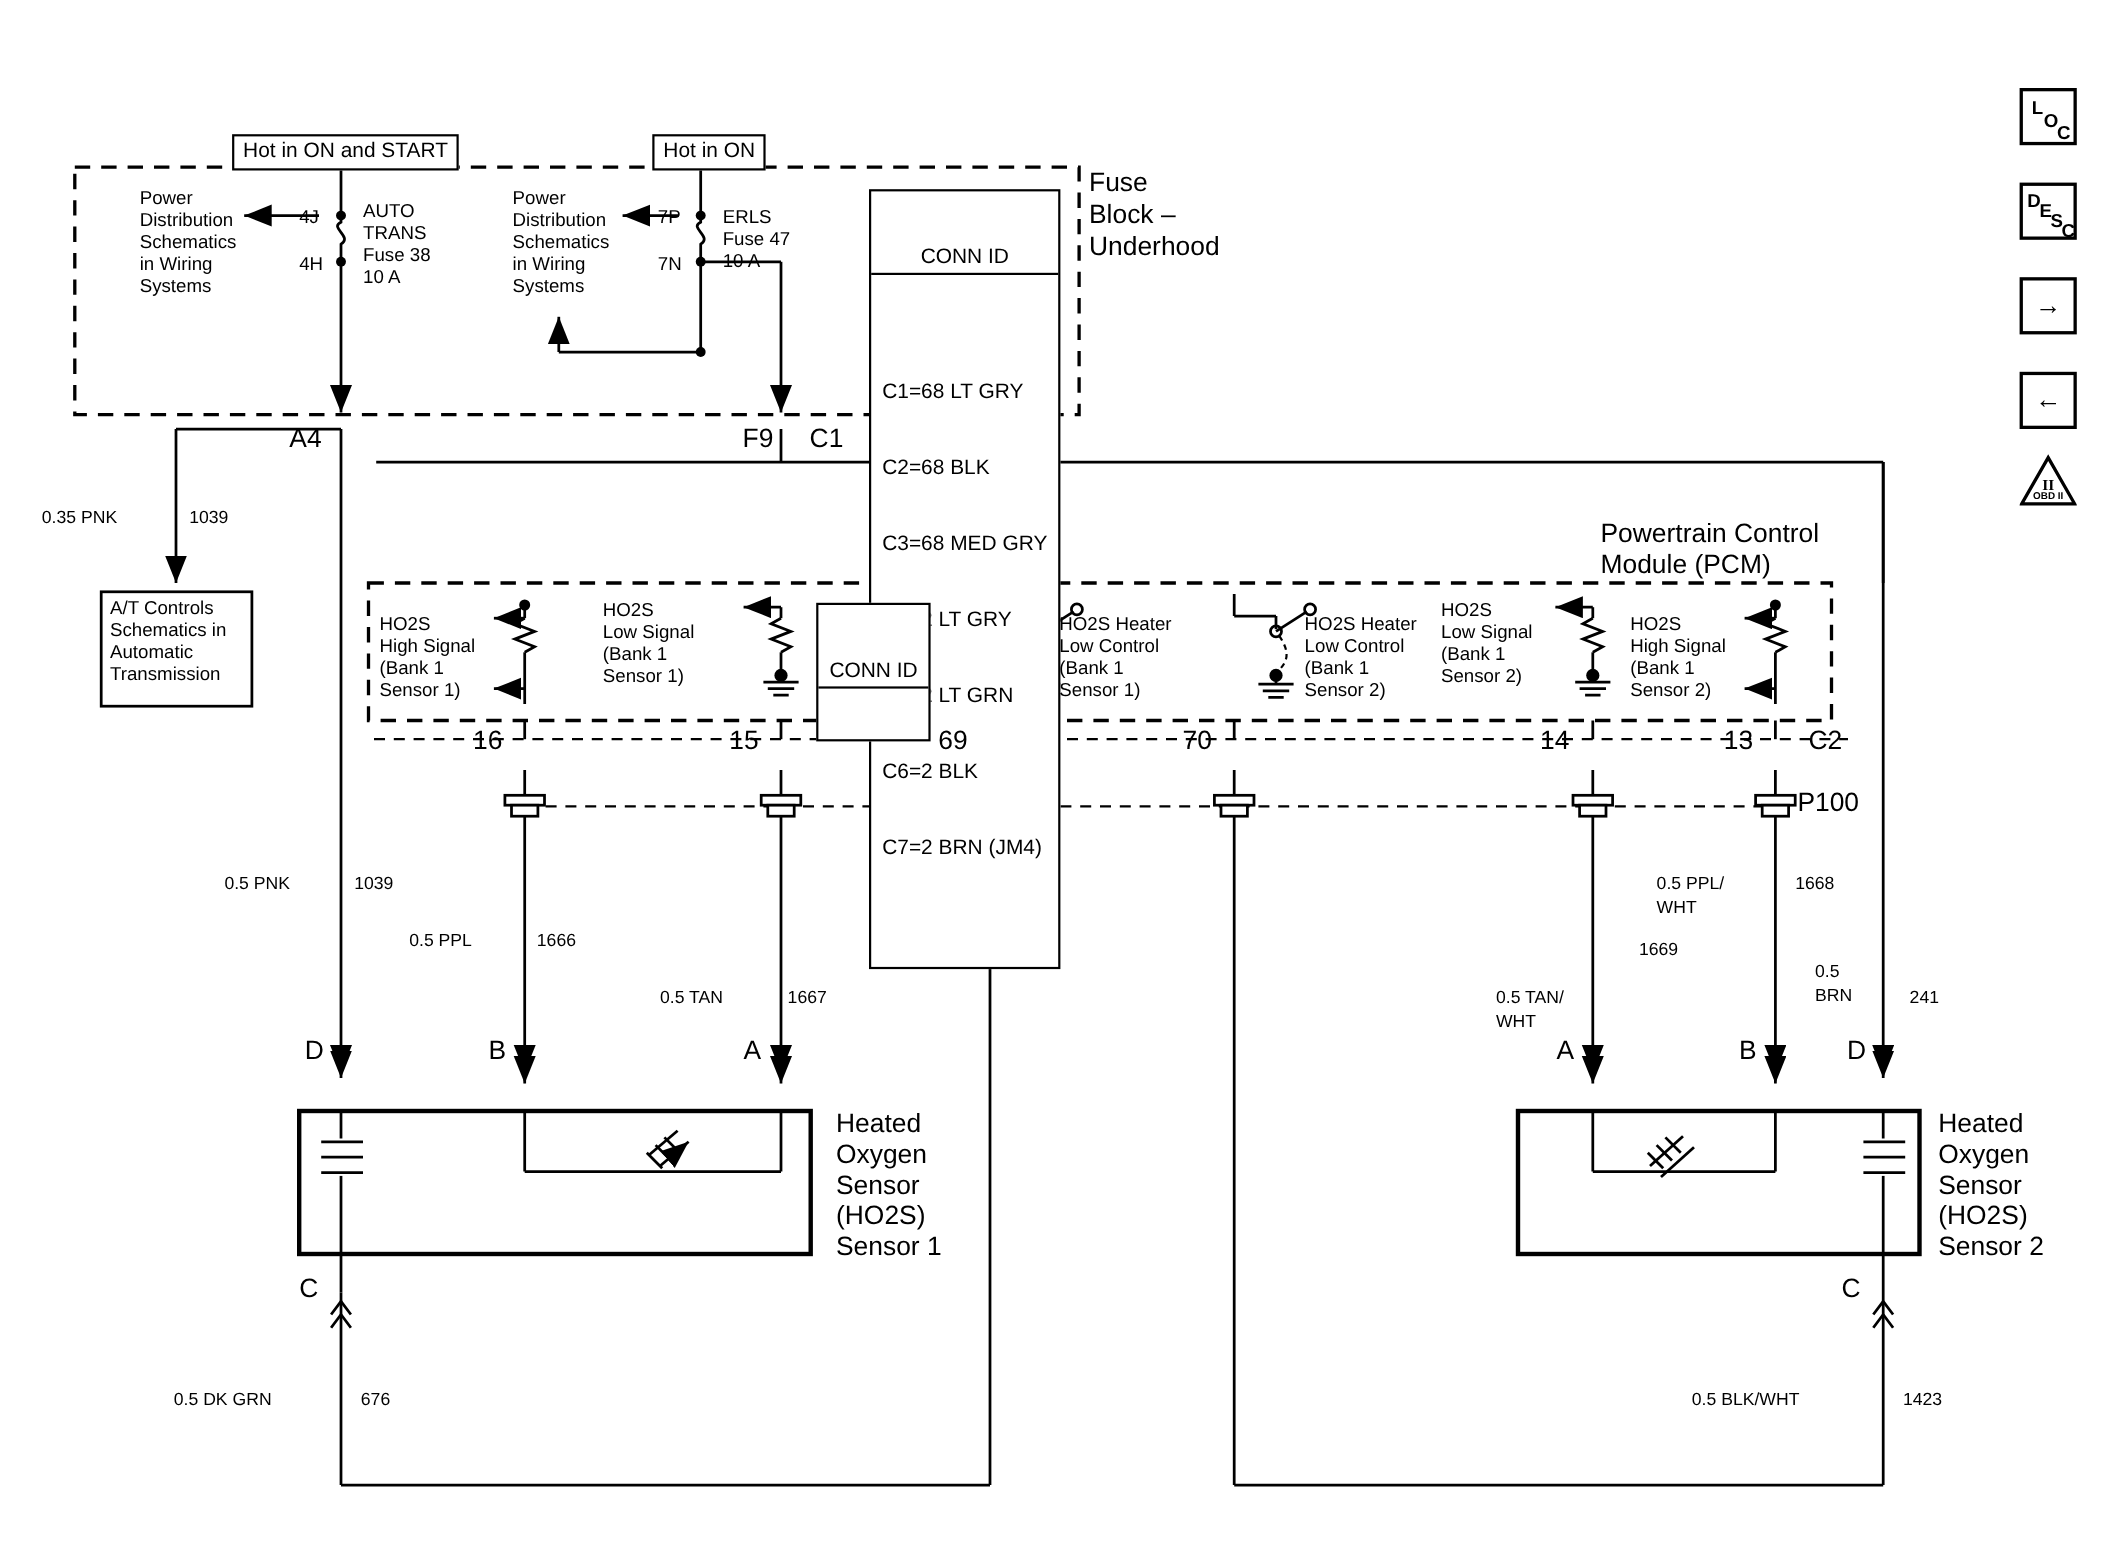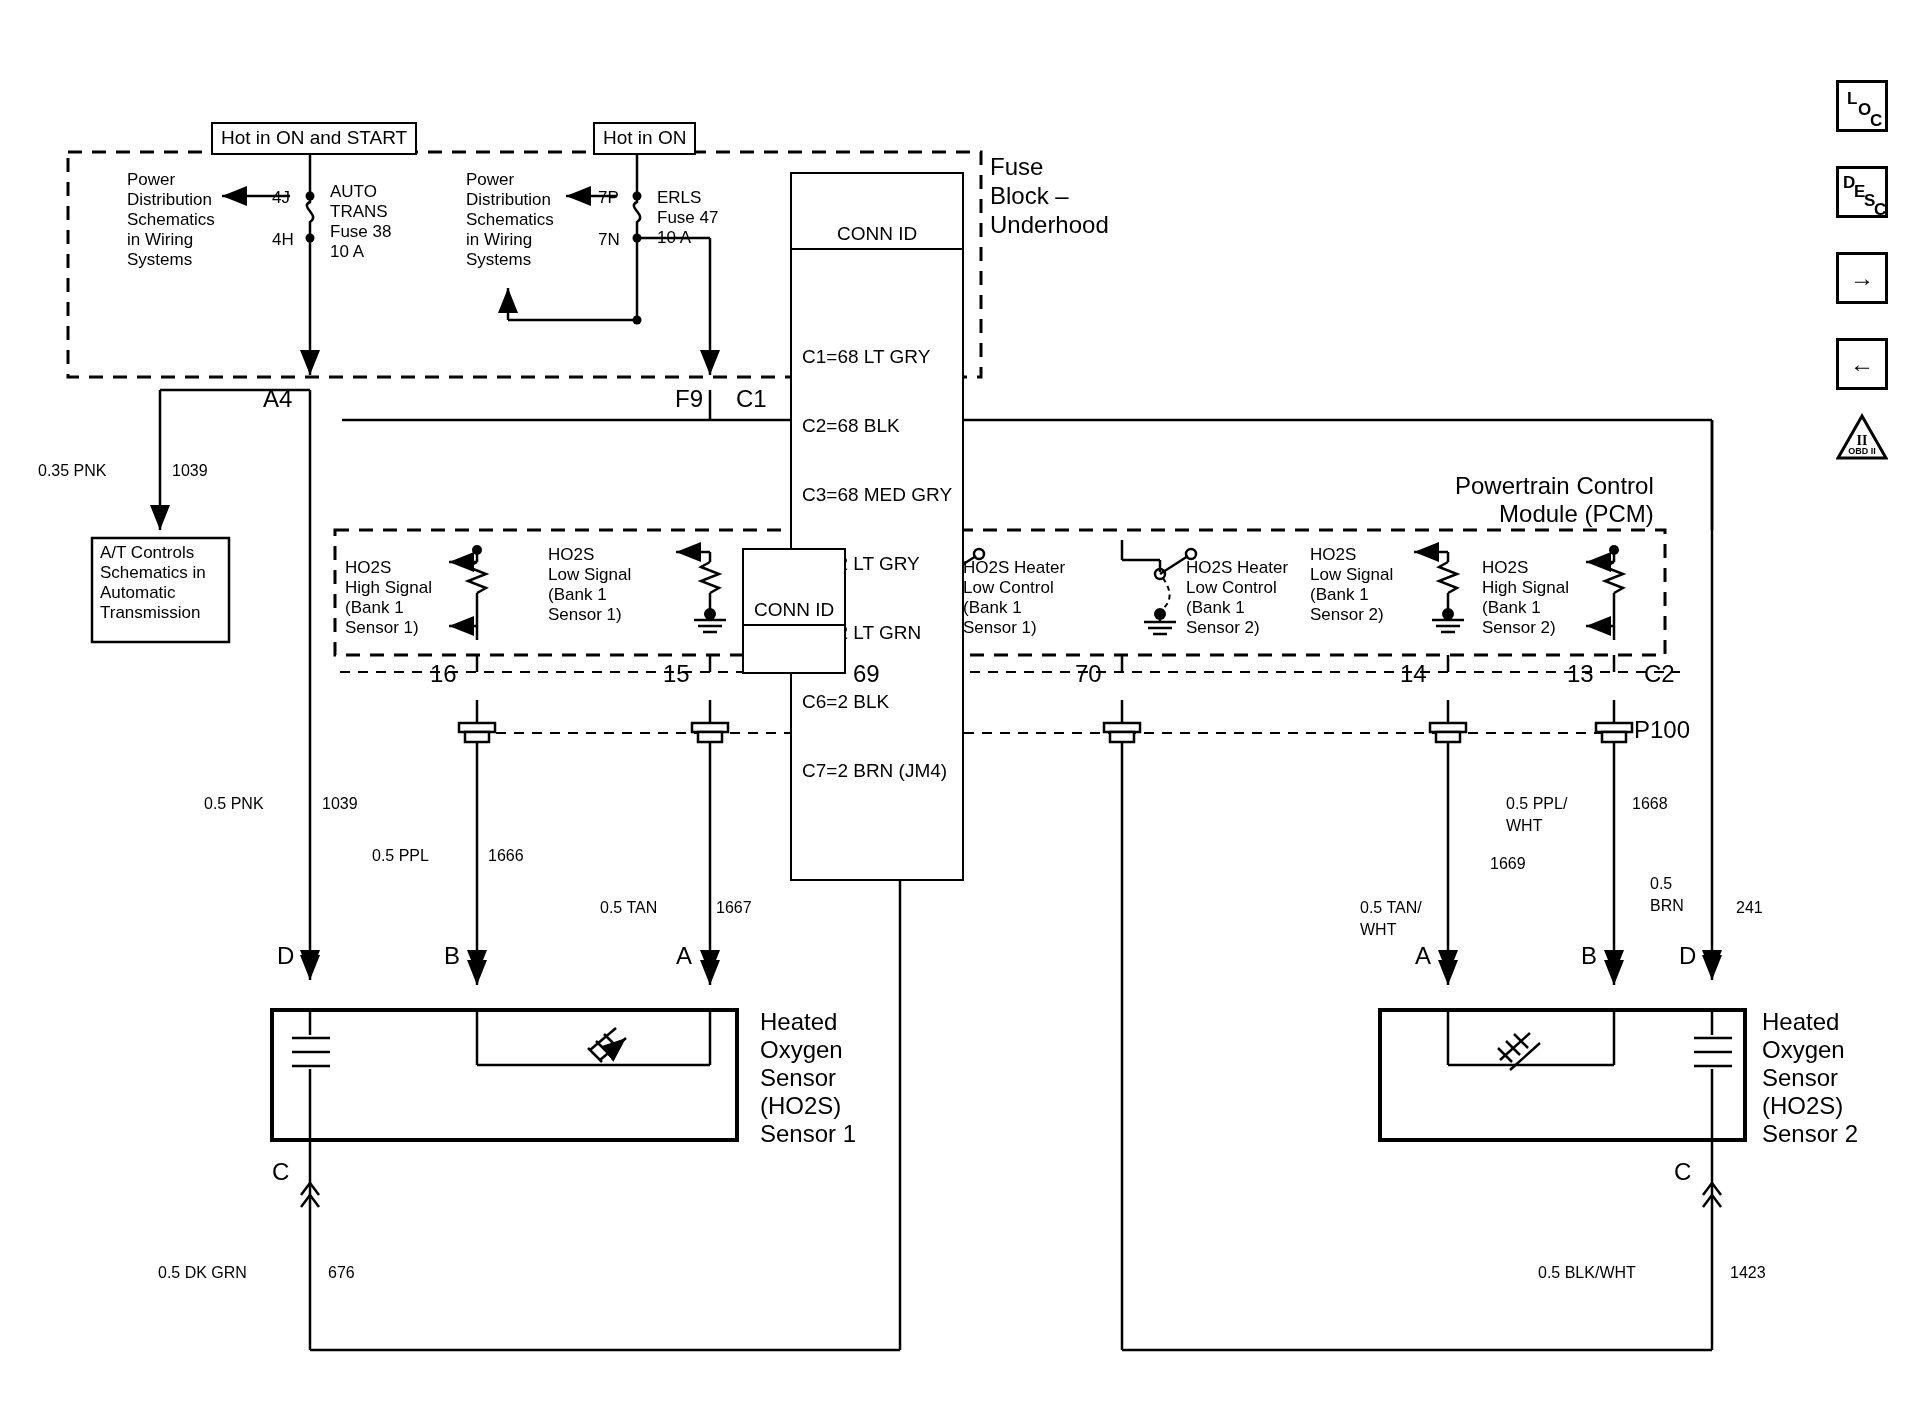--- a/index.html
+++ b/index.html
@@ -333,21 +333,21 @@
   <div class="lbl big" style="left:675px; top:385px;">F9</div>
   <div class="lbl big" style="left:736px; top:385px;">C1</div>
 
   <div class="lbl" style="left:38px; top:460px;">0.35 PNK</div>
   <div class="lbl" style="left:172px; top:460px;">1039</div>
   <div class="lbl small" style="left:100px; top:543px;">A/T Controls
 Schematics in
 Automatic
 Transmission</div>
 
-  <div class="lbl big" style="left:1455px; top:472px; text-align:right;">Powertrain Control
+  <div class="lbl big" style="left:1455px; top:472px; text-align:left;">Powertrain Control
 Module (PCM)</div>
 
   <div class="connid" style="left:742px; top:548px;">
     <div class="hdr">CONN ID</div>
   </div>
 
   <div class="lbl small" style="left:345px; top:558px;">HO2S
 High Signal
 (Bank 1
 Sensor 1)</div>

